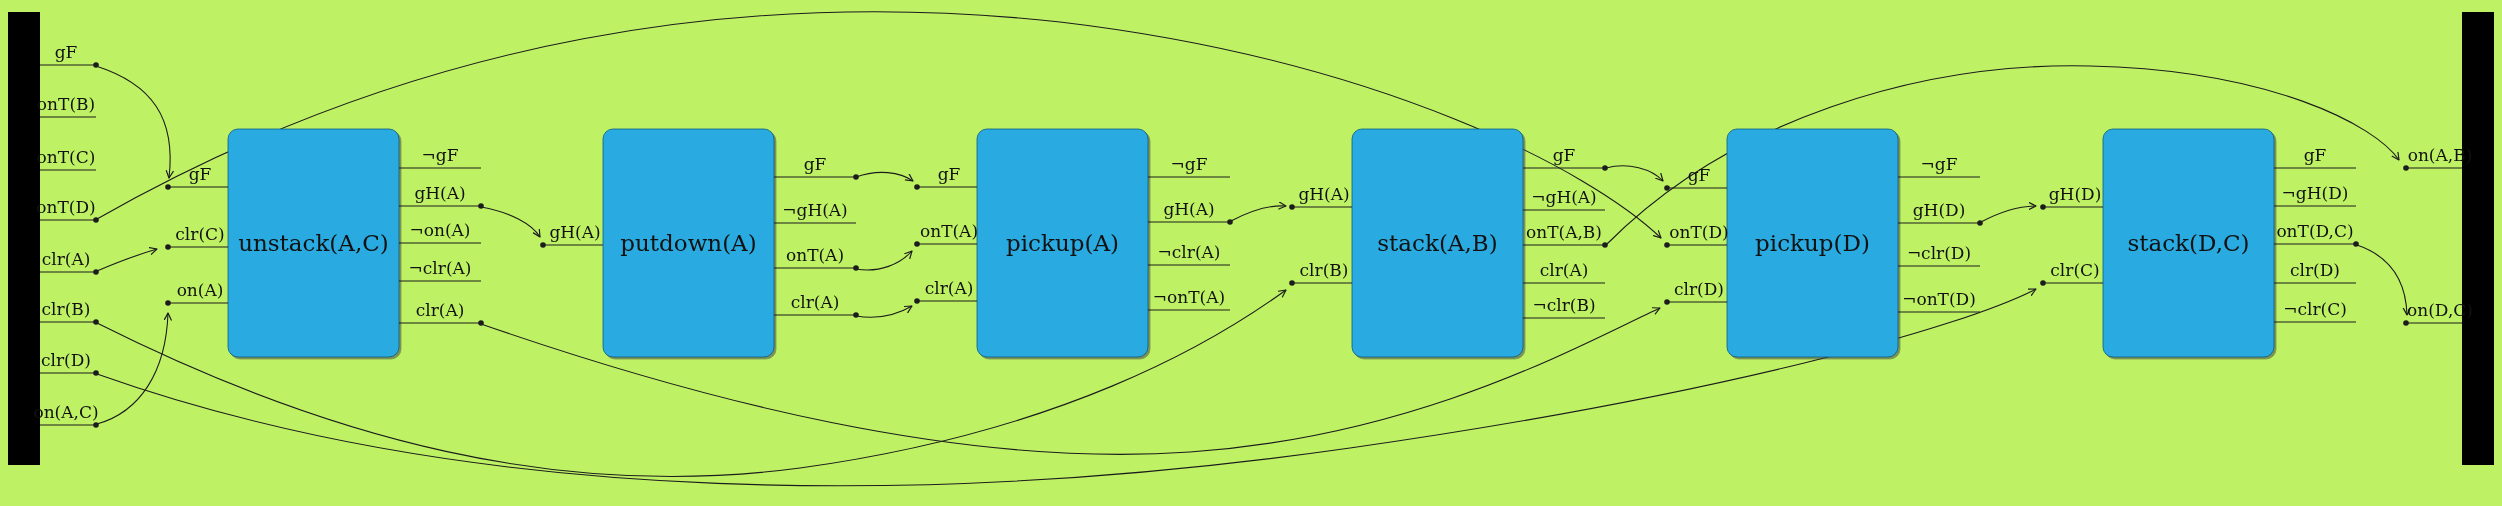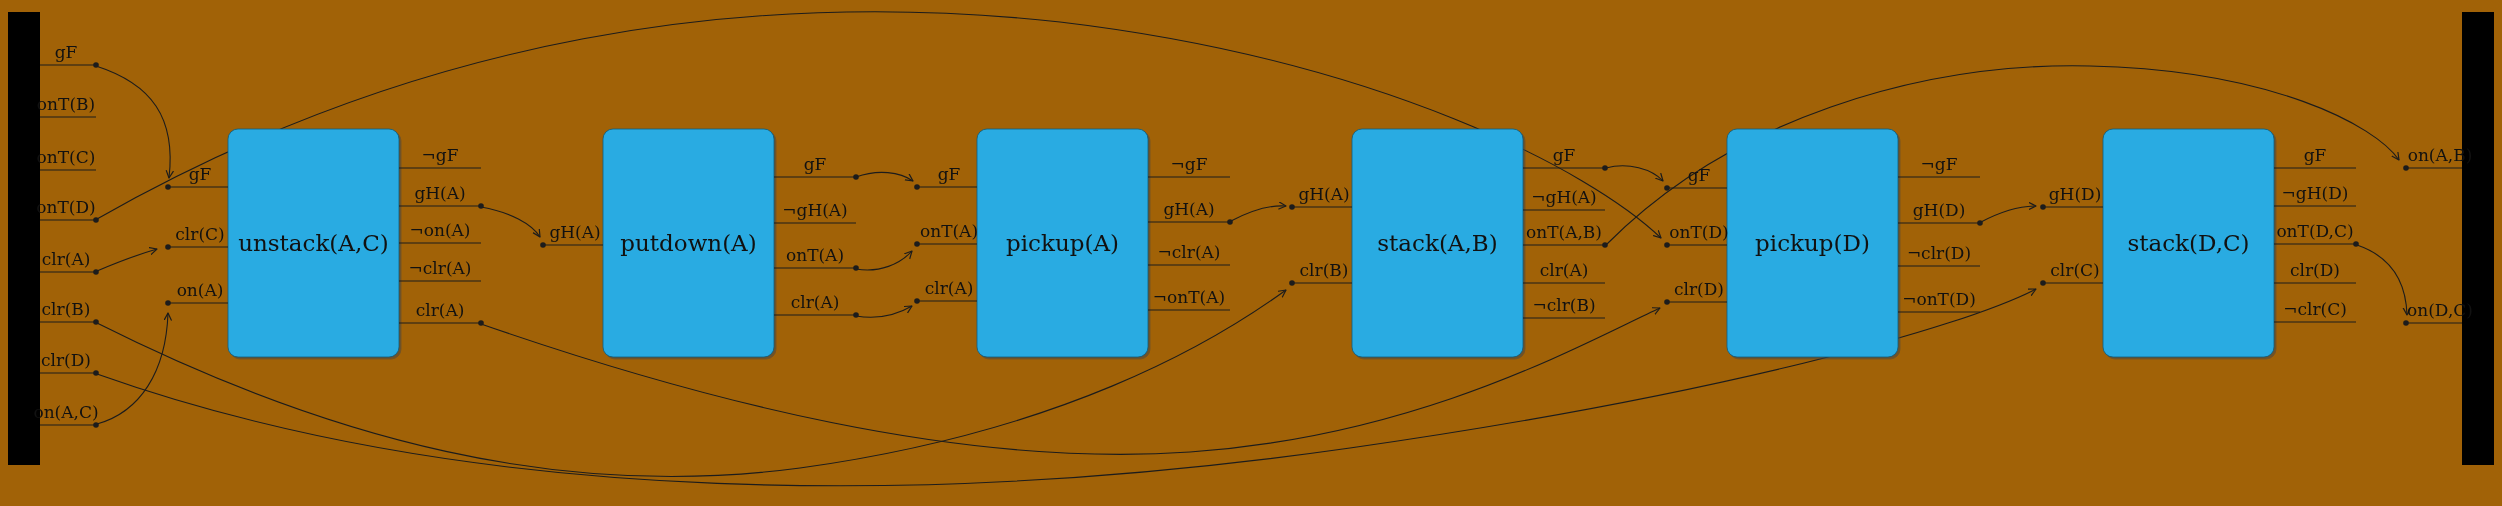--- a/index.html
+++ b/index.html
@@ -1,16 +1,16 @@
 <!DOCTYPE html>
 <html><head>
 <meta charset="utf-8">
 <style>
   html,body{margin:0;padding:0;background:#ffffff;}
-  #stage{position:relative;width:2502px;height:506px;background:#a16207;overflow:hidden;
+  #stage{position:relative;width:2502px;height:506px;background:#bef264;overflow:hidden;
          font-family:"DejaVu Serif","Liberation Serif",serif;}
   svg{display:block}
   .action-rect{filter:drop-shadow(2.5px 2.5px 0.5px rgba(70,70,70,0.55));}
   text{fill:#111;}
 </style>
 </head>
 <body>
 
 <div id="stage">
   <svg id="canvas" width="2502" height="506" viewBox="0 0 2502 506" xmlns="http://www.w3.org/2000/svg">

